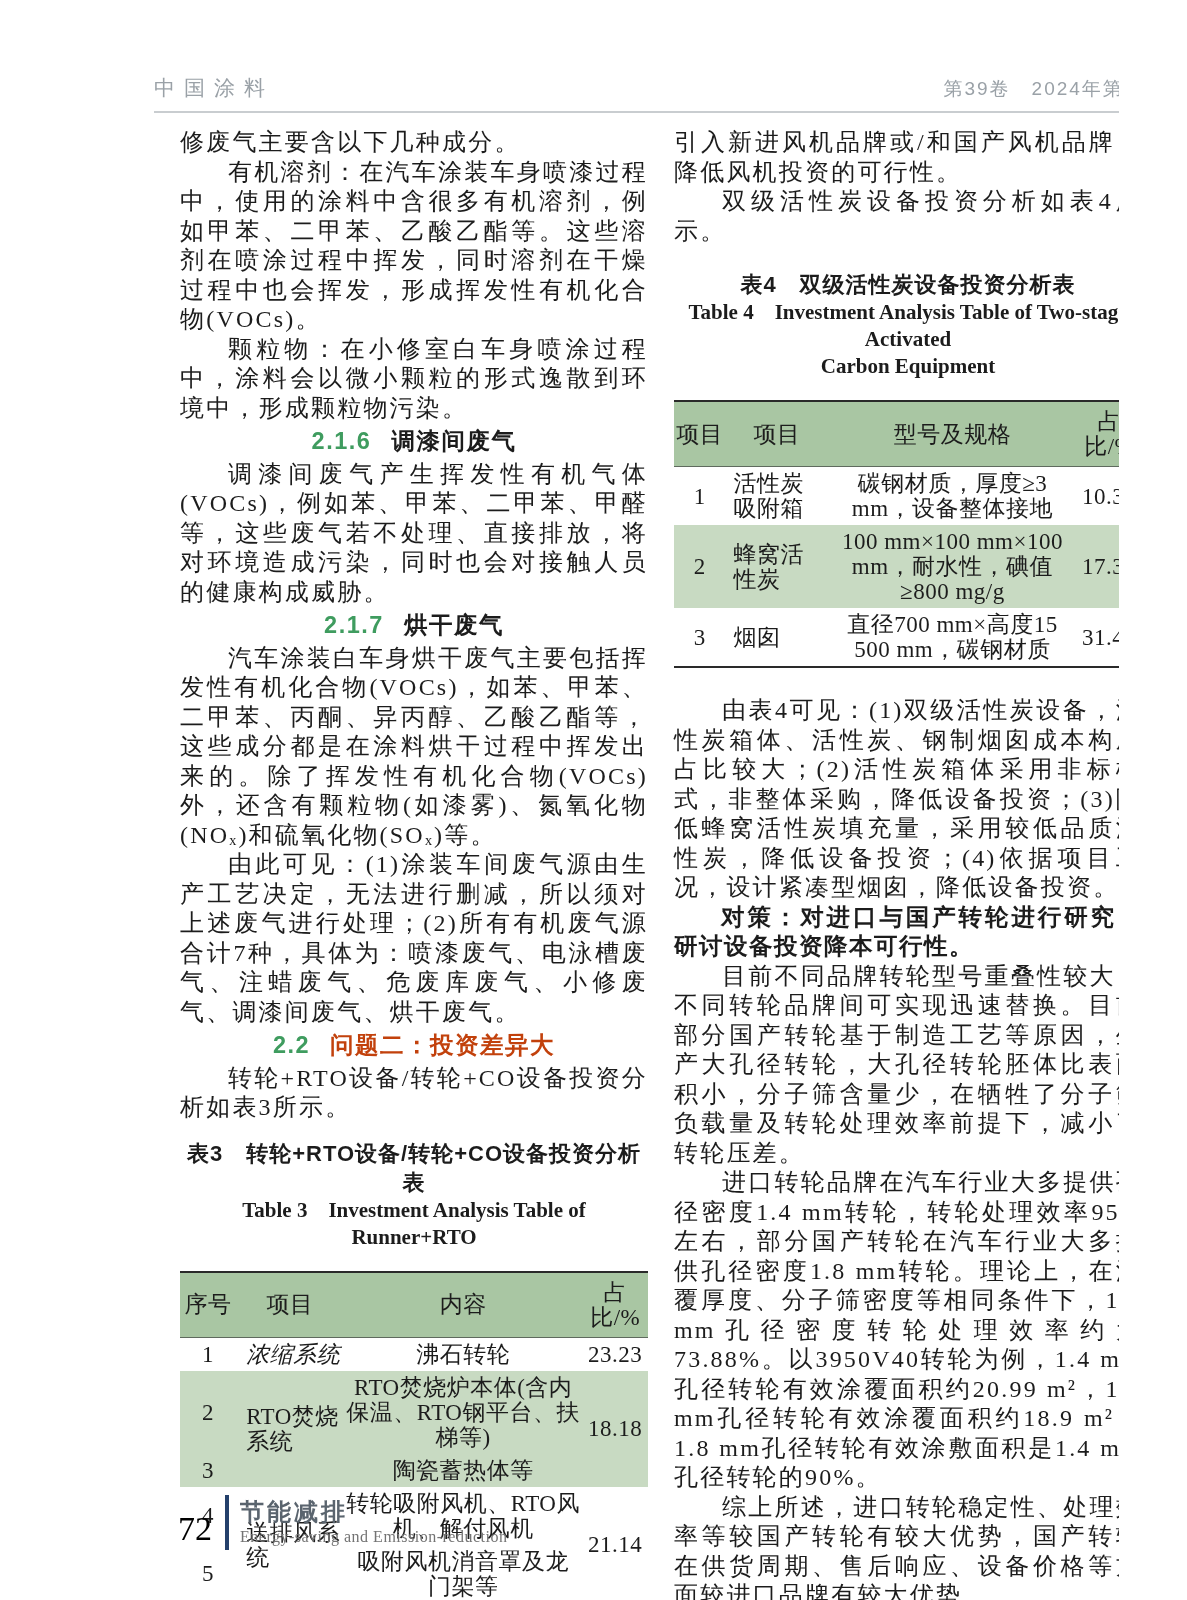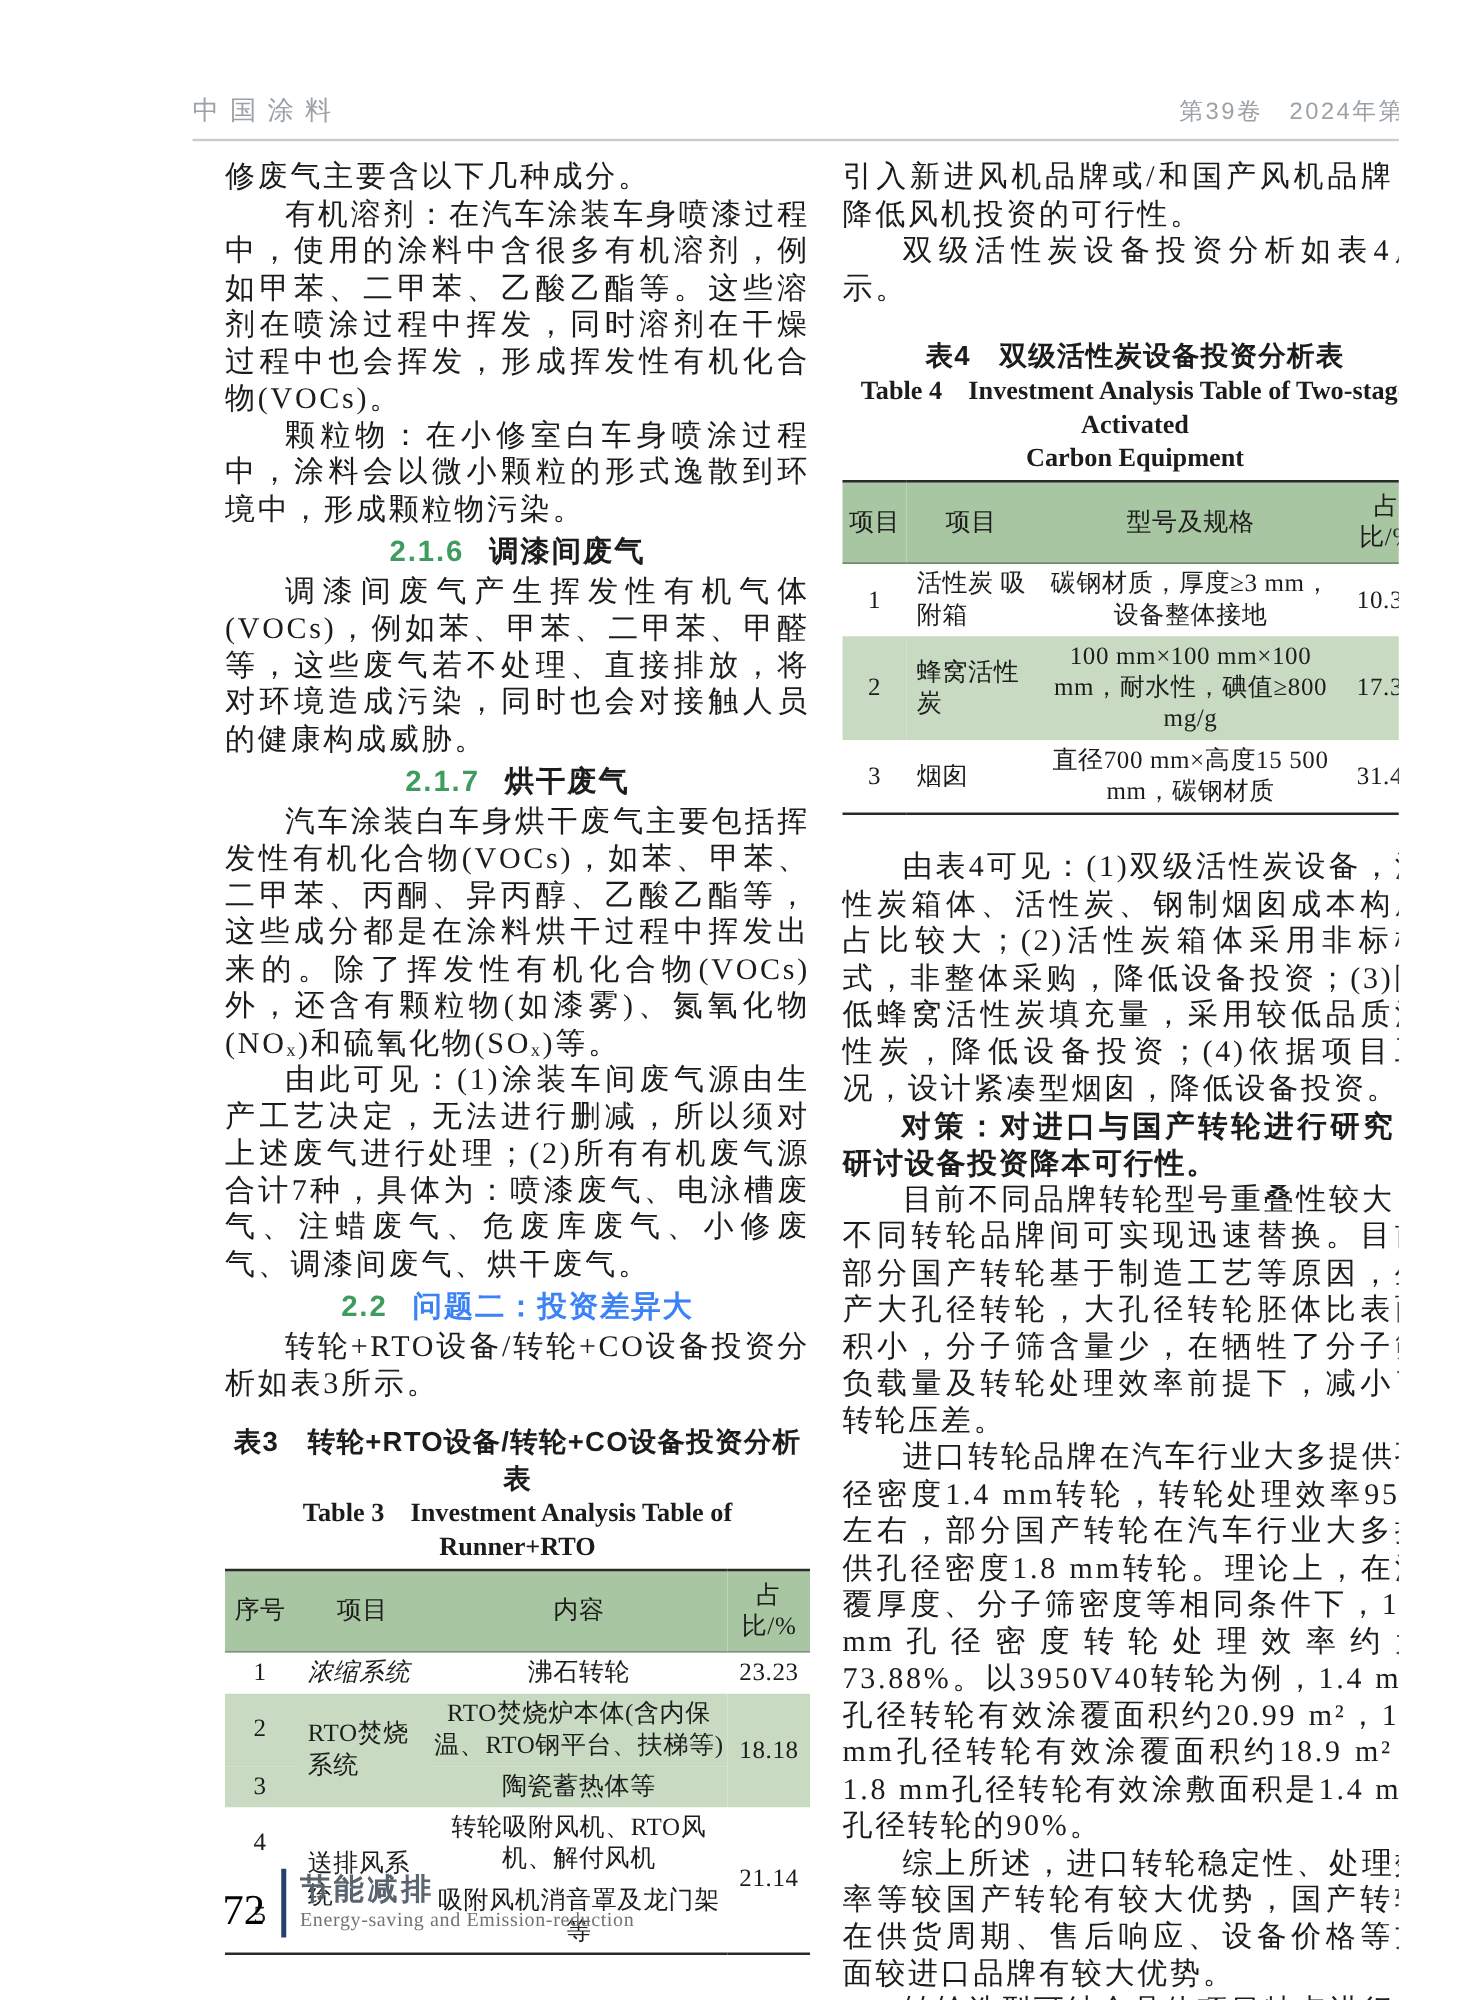--- a/index.html
+++ b/index.html
@@ -27,35 +27,35 @@
     font-family:"Liberation Sans","DejaVu Sans",sans-serif;
     font-weight:bold; font-size:23.5px; letter-spacing:1.5px;
   }
   
   .sec-head {
     font-family:"Liberation Sans","DejaVu Sans",sans-serif;
     font-weight:bold; font-size:23.5px; margin:4px 0 3px; letter-spacing:1.5px;
     text-align:center;
   }
   .sec-num { color:#3f9c5f; margin-right:20px; }
-  .sec-head.all-green .sec-title { color:#3b82f6; }
+  .sec-head.all-green .sec-title { color:#c2410c; }
   
   .tbl-block { margin-top:16px; margin-bottom:4px; }
   .tbl-caption-cn {
     text-align:center; font-family:"Liberation Sans","DejaVu Sans",sans-serif;
     font-weight:bold; font-size:22px; line-height:29px; letter-spacing:1px; text-indent:0;
   }
   .tbl-caption-en {
     text-align:center; font-weight:bold; font-size:21px; line-height:27px;
     letter-spacing:0; text-indent:0;
   }
   table {
-    width:100%; border-collapse:collapse; margin-top:4px;
+    width:100%; border-collapse:collapse; margin-top:20px;
     border-top:2px solid #2a2a2a; border-bottom:2px solid #2a2a2a;
-    font-size:20px; line-height:25px; text-align:center; letter-spacing:0.5px;
+    font-size:23px; line-height:25px; text-align:center; letter-spacing:0.5px;
   }
   thead th {
     background:#a9c6a3; font-weight:normal; padding:7px 2px;
     border-bottom:1px solid #5f6a5e;
   }
   td { padding:4px 2px; vertical-align:middle; background:#ffffff; }
   tr.green td { background:#c8dac2; }
   .after-table { margin-top:28px; }
   
   .page-footer { position:absolute; left:110px; bottom:50px; display:flex; align-items:center; }

